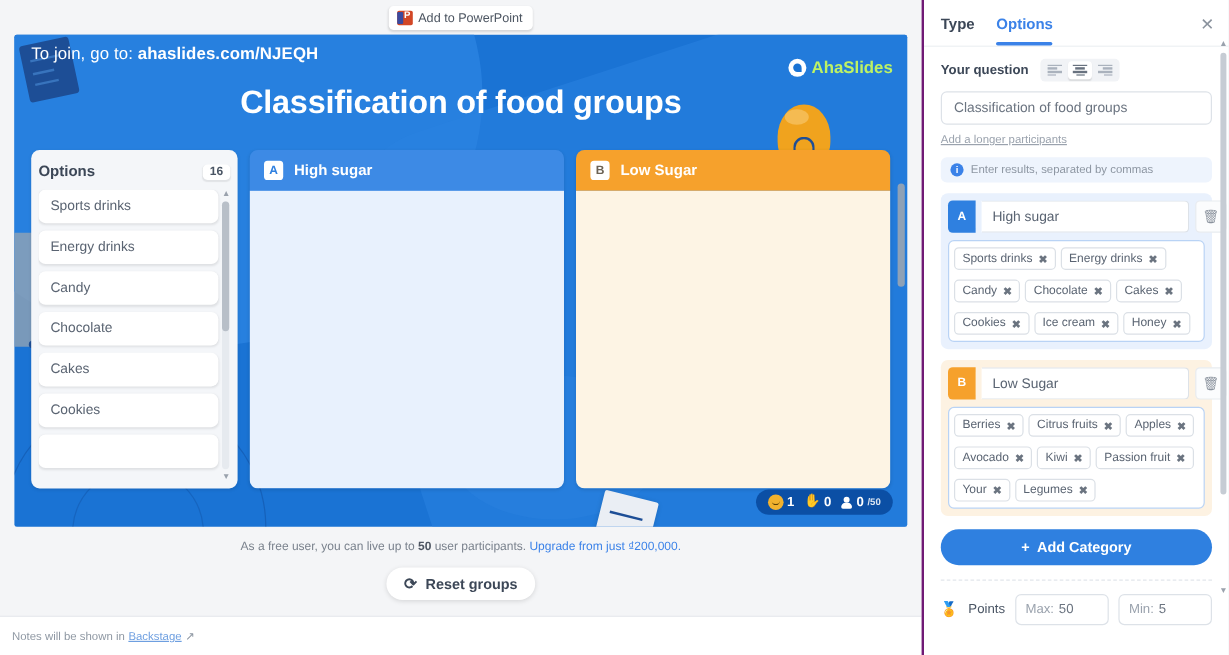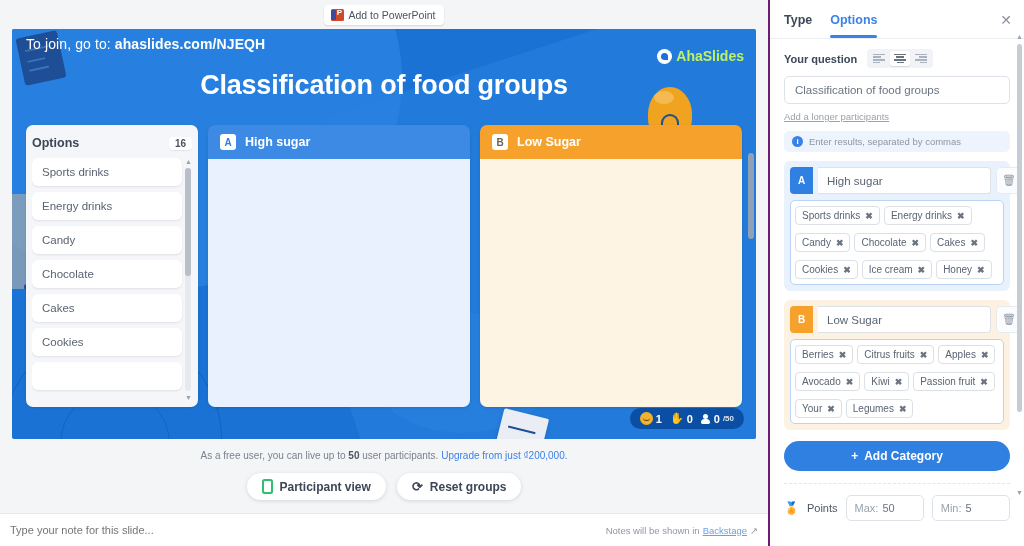--- a/index.html
+++ b/index.html
@@ -559,31 +559,26 @@
         </div>
       </div>
     </div>
 
     <div class="upsell">
       <span>As a free user, you can live up to </span><b>50</b><span> user participants. </span><a href="#">Upgrade from just ₫200,000.</a>
     </div>
 
     <div class="slide-actions">
       <div class="act-btn">
-        <span class="phone-ic"></span>
-        <span>Participant view</span>
-      </div>
-      <div class="act-btn">
         <span class="reset-ic">⟳</span>
         <span>Reset groups</span>
       </div>
     </div>
 
     <div class="notes-bar">
-      <input class="notes-ph" style="border: none; outline: none; width: 60%; font-family: &quot;Liberation Sans&quot;, sans-serif;" placeholder="Type your note for this slide...">
       <div class="notes-right">
         <span>Notes will be shown in </span>
           <a href="#">Backstage</a>
         <span>↗</span>
       </div>
     </div>
   </div>
 
   <div class="panel">
 

